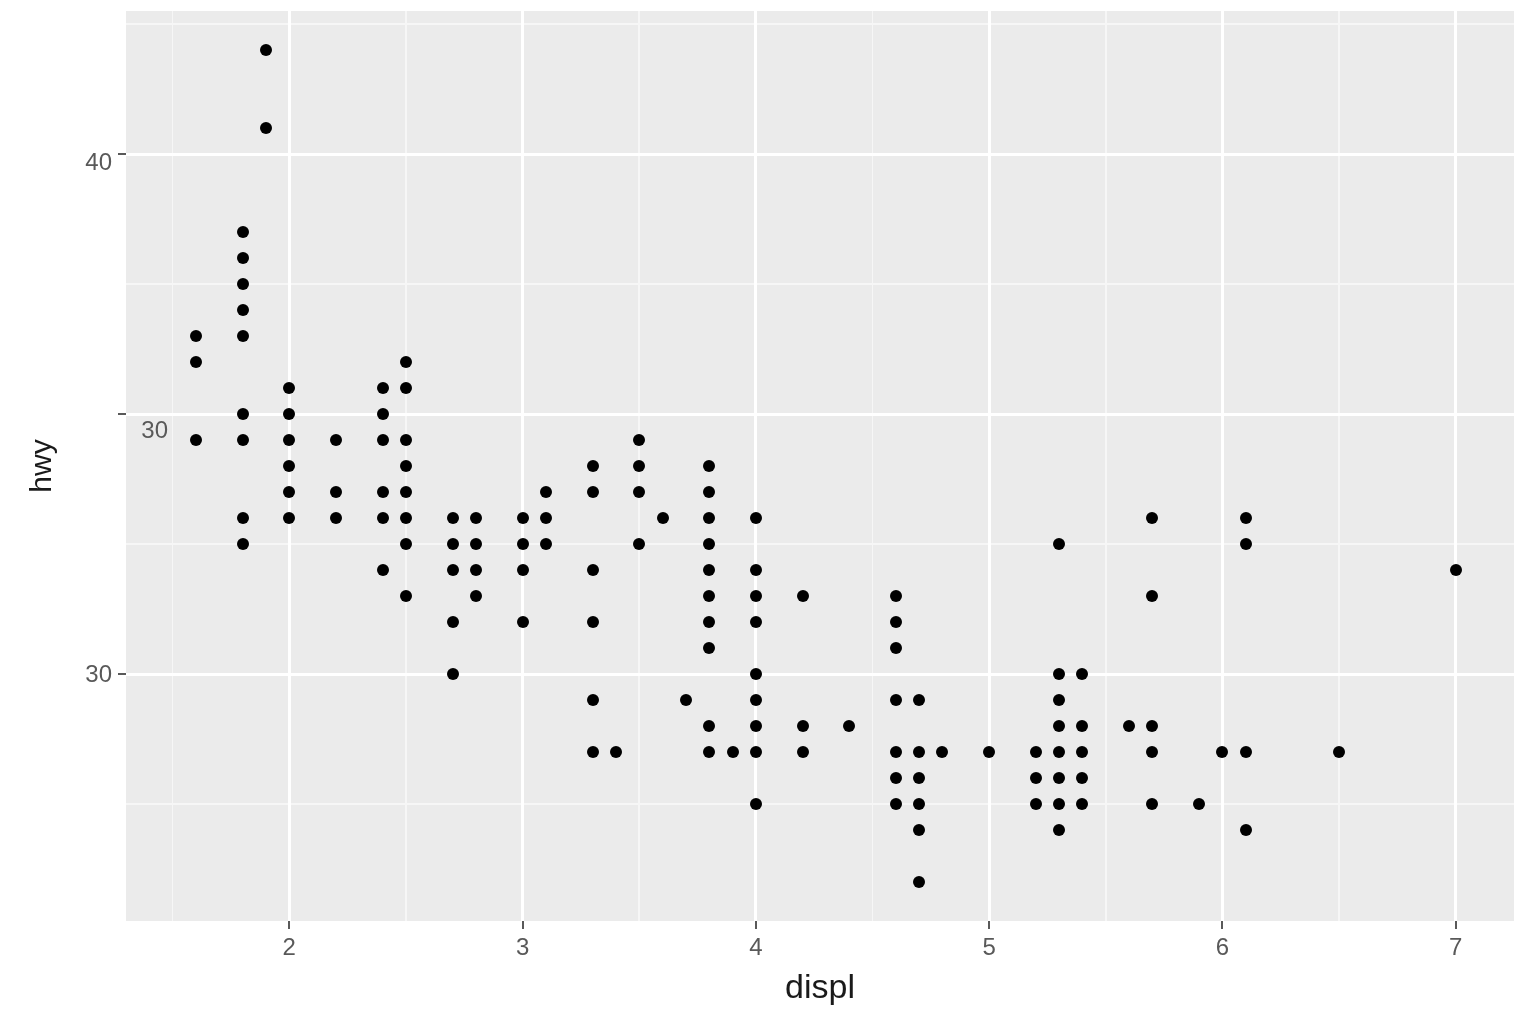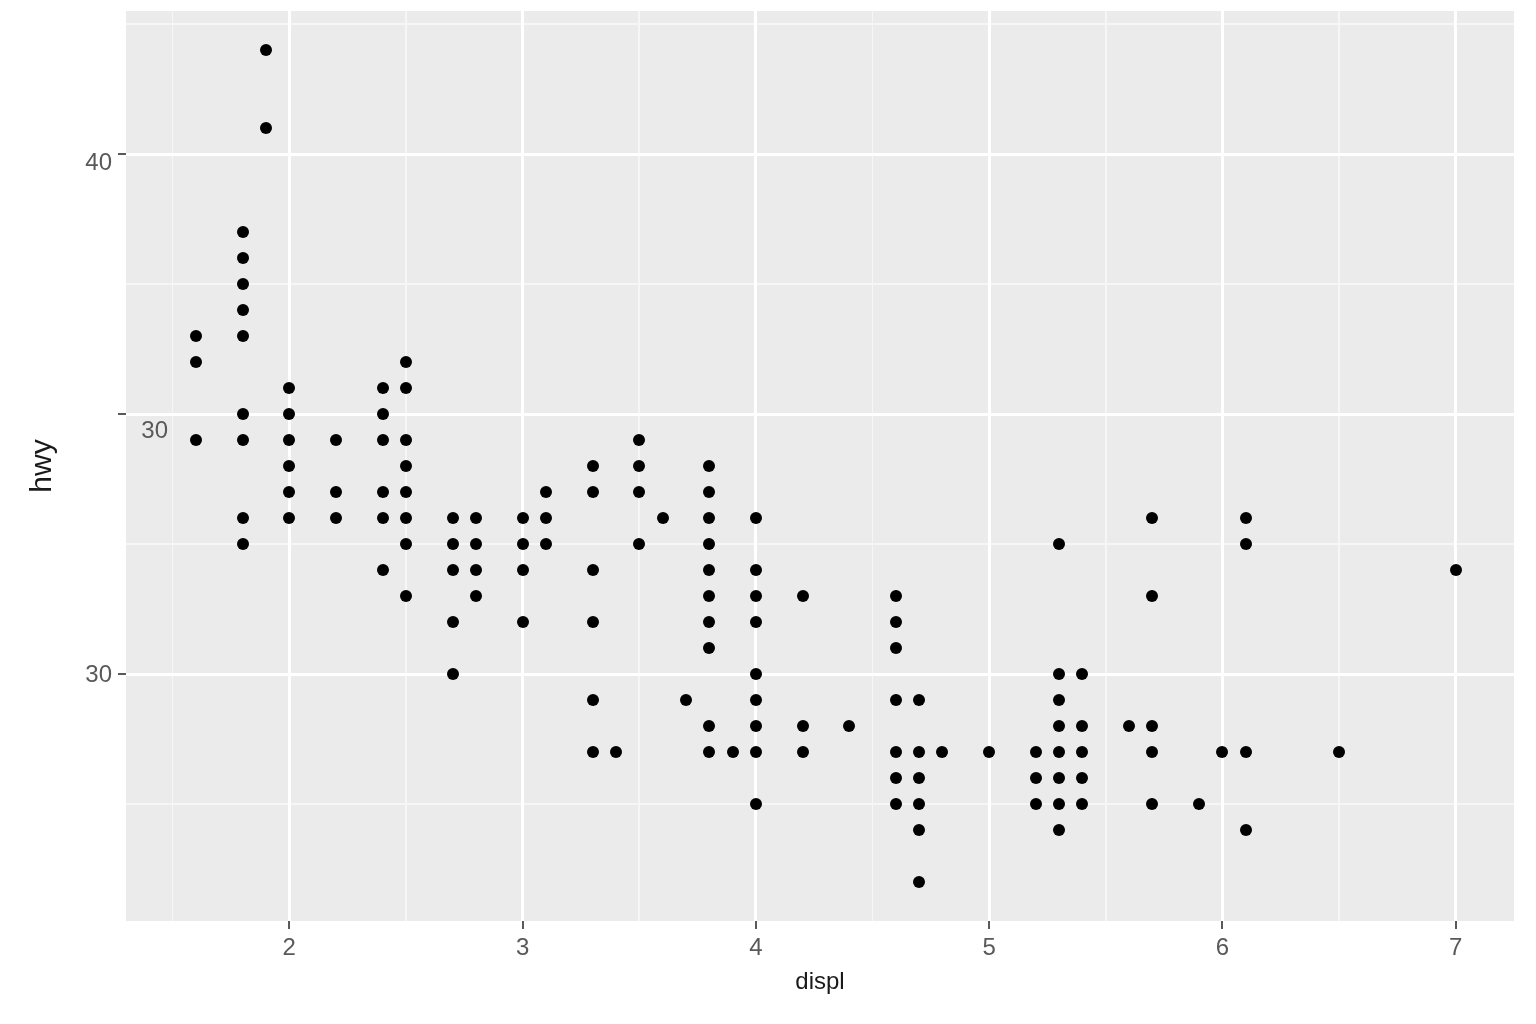--- a/index.html
+++ b/index.html
@@ -42,21 +42,21 @@
   .tick-label-y {
     position: absolute;
     font-size: 24px;
     color: #595959;
     transform: translateY(-50%);
     text-align: right;
     white-space: nowrap;
   }
   .axis-label-x {
     position: absolute;
-    font-size: 24px;
+    font-size: 34px;
     color: #1a1a1a;
     transform: translateX(-50%);
   }
   .axis-label-y {
     position: absolute;
     font-size: 30px;
     color: #1a1a1a;
     transform: translate(-50%, -50%) rotate(-90deg);
     transform-origin: center center;
   }

